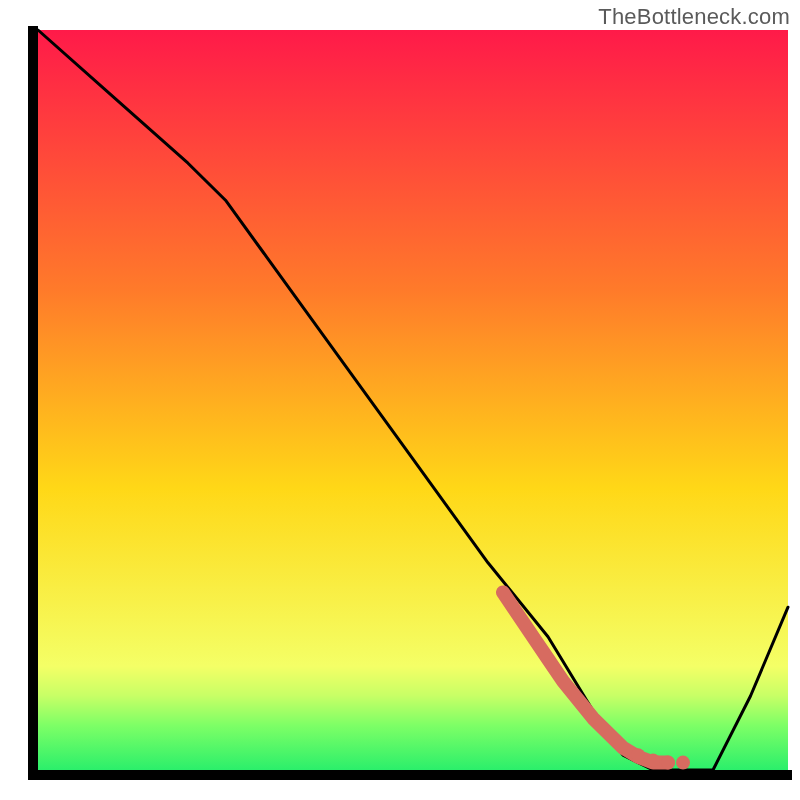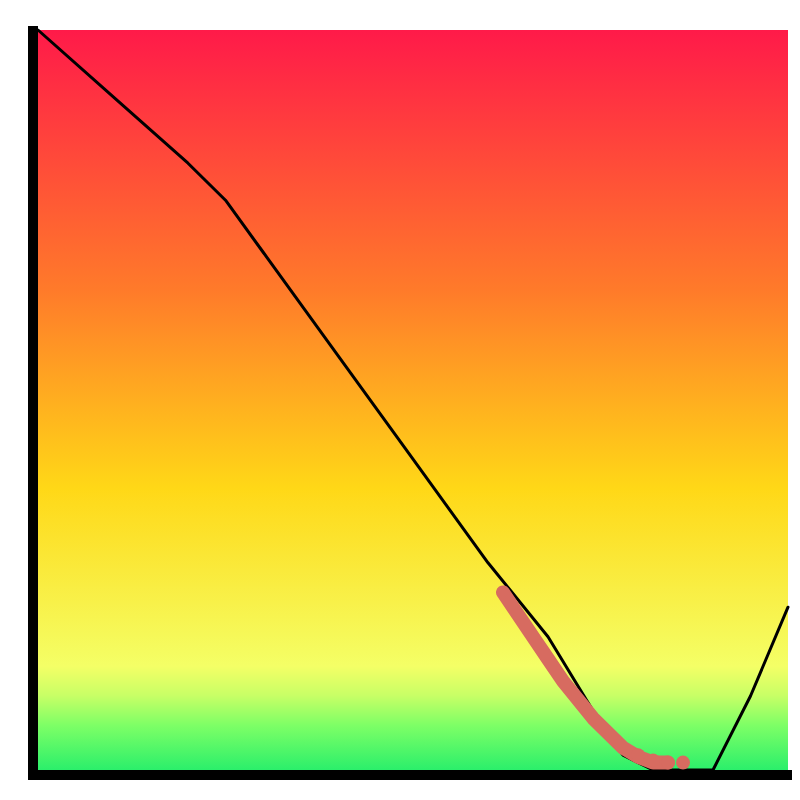--- a/index.html
+++ b/index.html
@@ -48,13 +48,14 @@
       <rect x="38" y="30" width="750" height="740" fill="url(#bg-grad)"></rect>
       <rect x="28" y="26" width="10" height="754" fill="#000000"></rect>
       <rect x="28" y="770" width="764" height="10" fill="#000000"></rect>
       <path d="M38.0 30.0 L113.0 96.6 L188.0 163.2 L225.5 200.2 L263.0 252.0 L338.0 355.6 L413.0 459.2 L488.0 562.8 L548.0 636.8 L593.0 710.8 L623.0 755.2 L653.0 770.0 L683.0 770.0 L713.0 770.0 L750.5 696.0 L788.0 607.2 " fill="none" stroke="#000000" stroke-width="3" stroke-linejoin="round" stroke-linecap="round"></path>
       <path d="M503.0 592.4 L518.0 614.6 L533.0 636.8 L548.0 659.0 L563.0 681.2 L578.0 699.7 L593.0 718.2 L608.0 733.0 L623.0 747.8 L638.0 756.7 L653.0 762.6 L668.0 762.6 " fill="none" stroke="#d76b60" stroke-width="14" stroke-linecap="round" stroke-linejoin="round"></path>
       <circle cx="638.0" cy="755.2" r="7" fill="#d76b60"></circle>
       <circle cx="653.0" cy="760.4" r="7" fill="#d76b60"></circle>
       <circle cx="668.0" cy="762.6" r="7" fill="#d76b60"></circle>
       <circle cx="683.0" cy="762.6" r="7" fill="#d76b60"></circle>
     </svg>
+  <div class="watermark">TheBottleneck.com</div>
 </div>
 
 </body></html>

